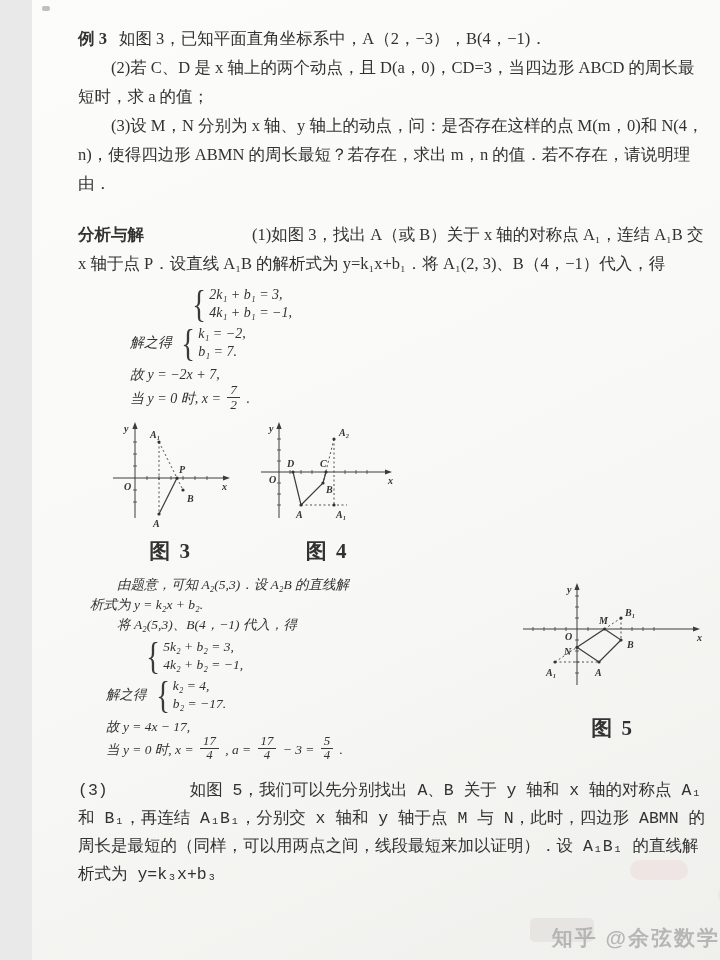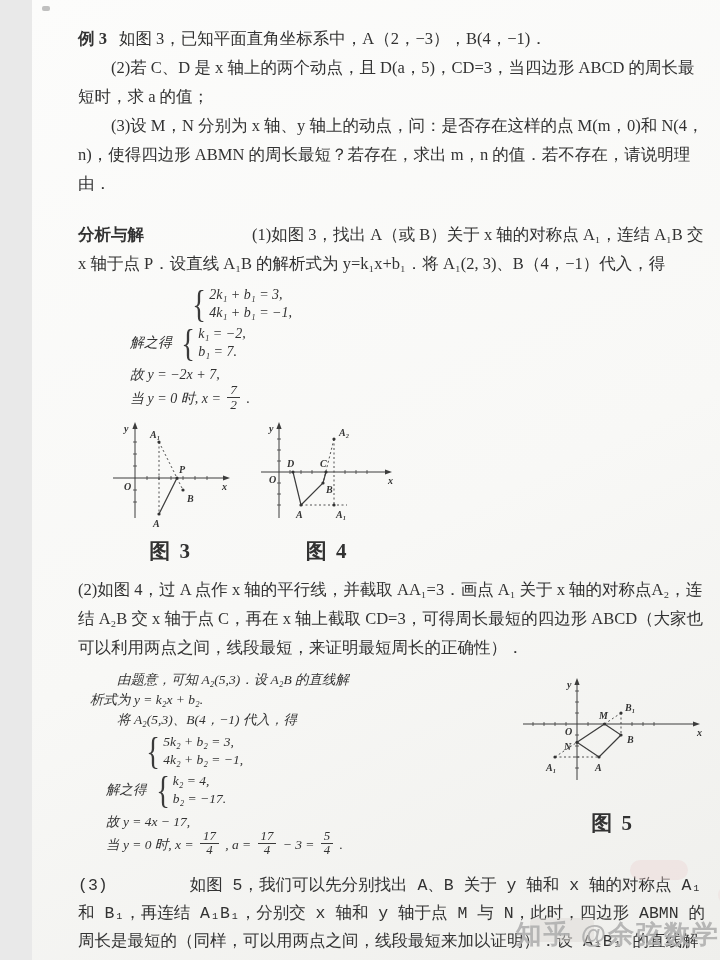--- a/index.html
+++ b/index.html
@@ -46,35 +46,35 @@
   .work-col .wline{font-style:italic;line-height:20px;margin-left:12px;}
   .work-col .wline.ind{text-indent:2em;}
   .work-col .eq-sys.first{margin-left:66px;}
   .work-col .eq-sys.solve{margin-left:28px;}
   .work-col .mline{margin-left:28px;}
   .fig5-col{padding-top:6px;margin-left:16px;}
   .step3{margin-top:12px;line-height:28px;font-family:Liberation Mono, monospace;}
   
   .watermark{position:absolute;right:16px;bottom:8px;z-index:3;
     font-family:"Liberation Sans","DejaVu Sans",sans-serif;
-    font-size:26px;font-weight:700;color:#b0b0b0;letter-spacing:2px;opacity:.9;}
+    font-size:21px;font-weight:700;color:#b0b0b0;letter-spacing:2px;opacity:.9;}
   .blob{position:absolute;z-index:1;}
   .blob1{left:598px;top:860px;width:58px;height:20px;border-radius:10px;background:rgba(236,206,206,.35);}
   .blob2{left:686px;top:886px;width:30px;height:18px;border-radius:9px;background:rgba(236,210,210,.32);}
   .blob3{left:498px;top:918px;width:64px;height:24px;border-radius:5px;background:rgba(219,214,210,.45);}
   .speck{position:absolute;left:10px;top:6px;width:8px;height:5px;border-radius:2px;background:rgba(120,120,120,.45);}
 </style>
 </head>
 <body>
 
 <div class="page">
   <div class="speck"></div>
 
   <p><b class="lead">例 3</b><span>如图 3，已知平面直角坐标系中，A（2，−3），B(4，−1)．</span></p>
-  <p class="indent">(2)若 C、D 是 x 轴上的两个动点，且 D(a，5)，CD=3，当四边形 ABCD 的周长最短时，求 a 的值；</p>
+  <p class="indent">(2)若 C、D 是 x 轴上的两个动点，且 D(a，0)，CD=3，当四边形 ABCD 的周长最短时，求 a 的值；</p>
   <p class="indent">(3)设 M，N 分别为 x 轴、y 轴上的动点，问：是否存在这样的点 M(m，0)和 N(4，n)，使得四边形 ABMN 的周长最短？若存在，求出 m，n 的值．若不存在，请说明理由．</p>
 
   <p class="analysis"><b class="lead">分析与解</b><span class="h-gap"></span><span>(1)如图 3，找出 A（或 B）关于 x 轴的对称点 A₁，连结 A₁B 交 x 轴于点 P．设直线 A₁B 的解析式为 y=k₁x+b₁．将 A₁(2, 3)、B（4，−1）代入，得</span></p>
 
   <div class="mblock">
     <div class="eq-sys first">
       <span class="brace">{</span>
       <div class="sys-rows">
         <div>2k₁ + b₁ = 3,</div>
         <div>4k₁ + b₁ = −1,</div>
@@ -163,21 +163,20 @@
         <text x="63" y="47">C</text>
         <text x="69" y="73">B</text>
         <text x="39" y="98">A</text>
         <text x="79" y="98">A₁</text>
         <text x="82" y="16">A₂</text>
       </svg>
       <div class="cap">图 4</div>
     </div>
   </div>
 
-  <p class="step2">(2)如图 4，过 A 点作 x 轴的平行线，并截取 AA₁=3．画点 A₁ 关于 x 轴的对称点A₂，连结 A₂B 交 x 轴于点 C，再在 x 轴上截取 CD=3，可得周长最短的四边形 ABCD（大家也可以利用两点之间，线段最短，来证明最短周长的正确性）．</p>
 
   <div class="workrow">
     <div class="work-col">
       <div class="wline ind">由题意，可知 A₂(5,3)．设 A₂B 的直线解</div>
       <div class="wline">析式为 y = k₂x + b₂.</div>
       <div class="wline ind">将 A₂(5,3)、B(4，−1) 代入，得</div>
       <div class="eq-sys first">
         <span class="brace">{</span>
         <div class="sys-rows">
           <div>5k₂ + b₂ = 3,</div>

